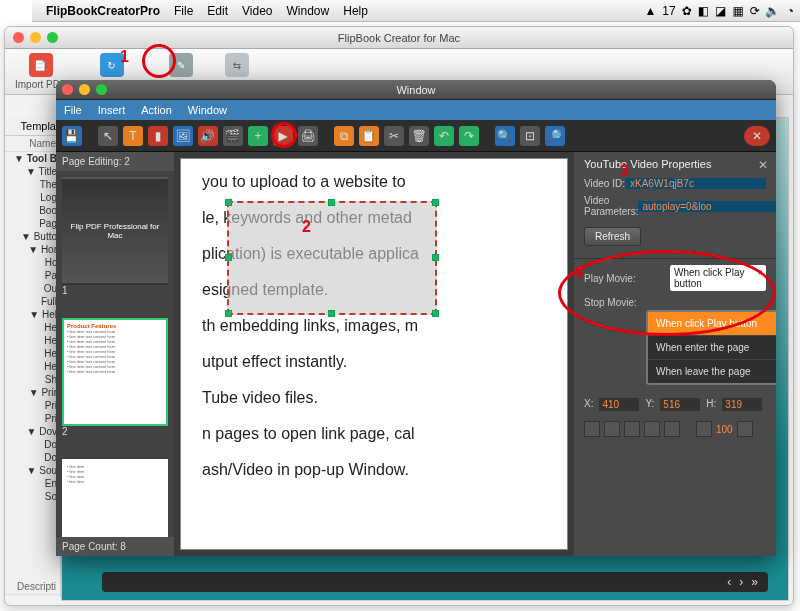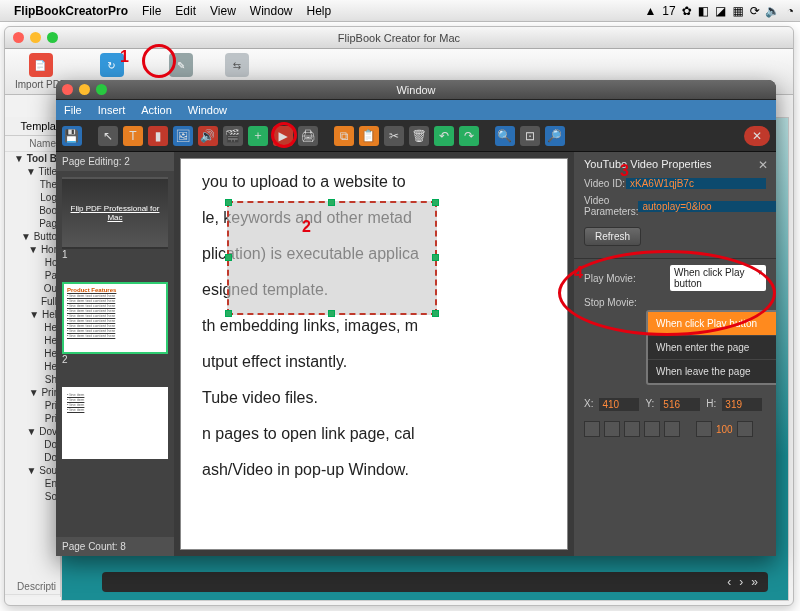--- a/index.html
+++ b/index.html
@@ -1,19 +1,19 @@
 <!DOCTYPE html>
 <html><head>
 <meta charset="utf-8">
 <style>
   * { box-sizing: border-box; margin: 0; padding: 0; }
   body { width: 800px; height: 611px; font-family: "Lucida Grande", Arial, sans-serif; font-size: 11px; background: #fff; overflow: hidden; position: relative; }
 
   
-  .mac-menubar { height: 22px; background: linear-gradient(#f9f9f9,#e0e0e0); display: flex; align-items: center; padding: 0 6px; border-bottom: 1px solid #bbb; }
+  .mac-menubar { height: 22px; background: linear-gradient(#f9f9f9,#e0e0e0); display: flex; align-items: center; padding: 0 6px; border-bottom: 1px solid #bbb; margin-left: 32px; }
   .apple { font-size: 14px; margin-right: 8px; }
   .mac-menubar .mitem { margin-right: 14px; font-size: 12px; }
   .mac-menubar .mitem.bold { font-weight: bold; }
   .mac-right { margin-left: auto; display: flex; gap: 6px; align-items: center; font-size: 12px; }
 
   
   .appwin { position: absolute; left: 4px; top: 26px; width: 790px; height: 580px; background: #f2f2f2; border: 1px solid #bbb; border-radius: 6px; box-shadow: 0 4px 12px rgba(0,0,0,.2); }
   .appwin-title { height: 22px; background: linear-gradient(#f7f7f7,#d8d8d8); border-bottom: 1px solid #aaa; border-radius: 6px 6px 0 0; display: flex; align-items: center; justify-content: center; position: relative; font-size: 11px; color: #444; }
   .mac-dots { position: absolute; left: 8px; top: 5px; display: flex; gap: 6px; }
   .mac-dot { width: 11px; height: 11px; border-radius: 50%; }
@@ -45,21 +45,21 @@
   .dtb { width: 20px; height: 20px; border-radius: 3px; display: flex; align-items: center; justify-content: center; font-size: 12px; cursor: pointer; color:#ddd; }
   .dtb.sep { width: 6px; cursor: default; }
   .dtb.blue{background:#2a6fb5;} .dtb.red{background:#c0392b;} .dtb.green{background:#27ae60;} .dtb.gray{background:#555;} .dtb.orange{background:#e67e22;}
 
   .dark-body { position: absolute; top: 72px; left: 0; right: 0; bottom: 0; display: flex; }
 
   
   .thumbs { width: 118px; background: #424242; color: #ddd; font-size: 10px; display: flex; flex-direction: column; }
   .thumbs-head { padding: 4px 6px; background: #505050; }
   .thumb-list { flex: 1; overflow: auto; padding: 6px; display: flex; flex-direction: column; gap: 6px; }
-  .thumb { background: #fff; height: 72px; border: 2px solid transparent; position: relative; font-size: 6px; color:#333; overflow:hidden;text-decoration:underline; }
+  .thumb { background: #fff; height: 108px; border: 2px solid transparent; position: relative; font-size: 6px; color:#333; overflow:hidden; }
   .thumb.sel { border-color: #2ecc71; }
   .thumb-wrap { position: relative; padding-bottom: 16px; }
   .thumbs-foot { padding: 4px 6px; background: #505050; }
 
   
   .page-editor { flex: 1; background: #fff; margin: 6px; position: relative; border: 1px solid #888; overflow: hidden; }
   .page-text { position: absolute; left: 21px; top: 8px; right: 10px; font-size: 16px; line-height: 30px; color: #222; }
   .page-text p { margin-bottom: 6px; white-space: nowrap; }
   .sel-box { position: absolute; left: 46px; top: 42px; width: 210px; height: 114px; background: rgba(200,200,200,.6); border: 2px dashed #c0392b; }
   .sel-handle { position: absolute; width: 7px; height: 7px; background: #27ae60; border: 1px solid #0a5; }
@@ -94,21 +94,21 @@
   .anno-ellipse { position: absolute; border: 3px solid #e3000f; border-radius: 50%/50%; pointer-events:none; z-index:100; }
 </style>
 </head>
 <body>
 
 <div class="mac-menubar">
   <span class="apple"></span>
   <span class="mitem bold">FlipBookCreatorPro</span>
   <span class="mitem">File</span>
   <span class="mitem">Edit</span>
-  <span class="mitem">View</span>
+  <span class="mitem">Video</span>
   <span class="mitem">Window</span>
   <span class="mitem">Help</span>
   <div class="mac-right">
     <span style="font-weight:bold;">▲</span>
     <span>17</span>
     <span>✿</span>
     <span>◧</span>
     <span>◪</span>
     <span>▦</span>
     <span>⟳</span>

